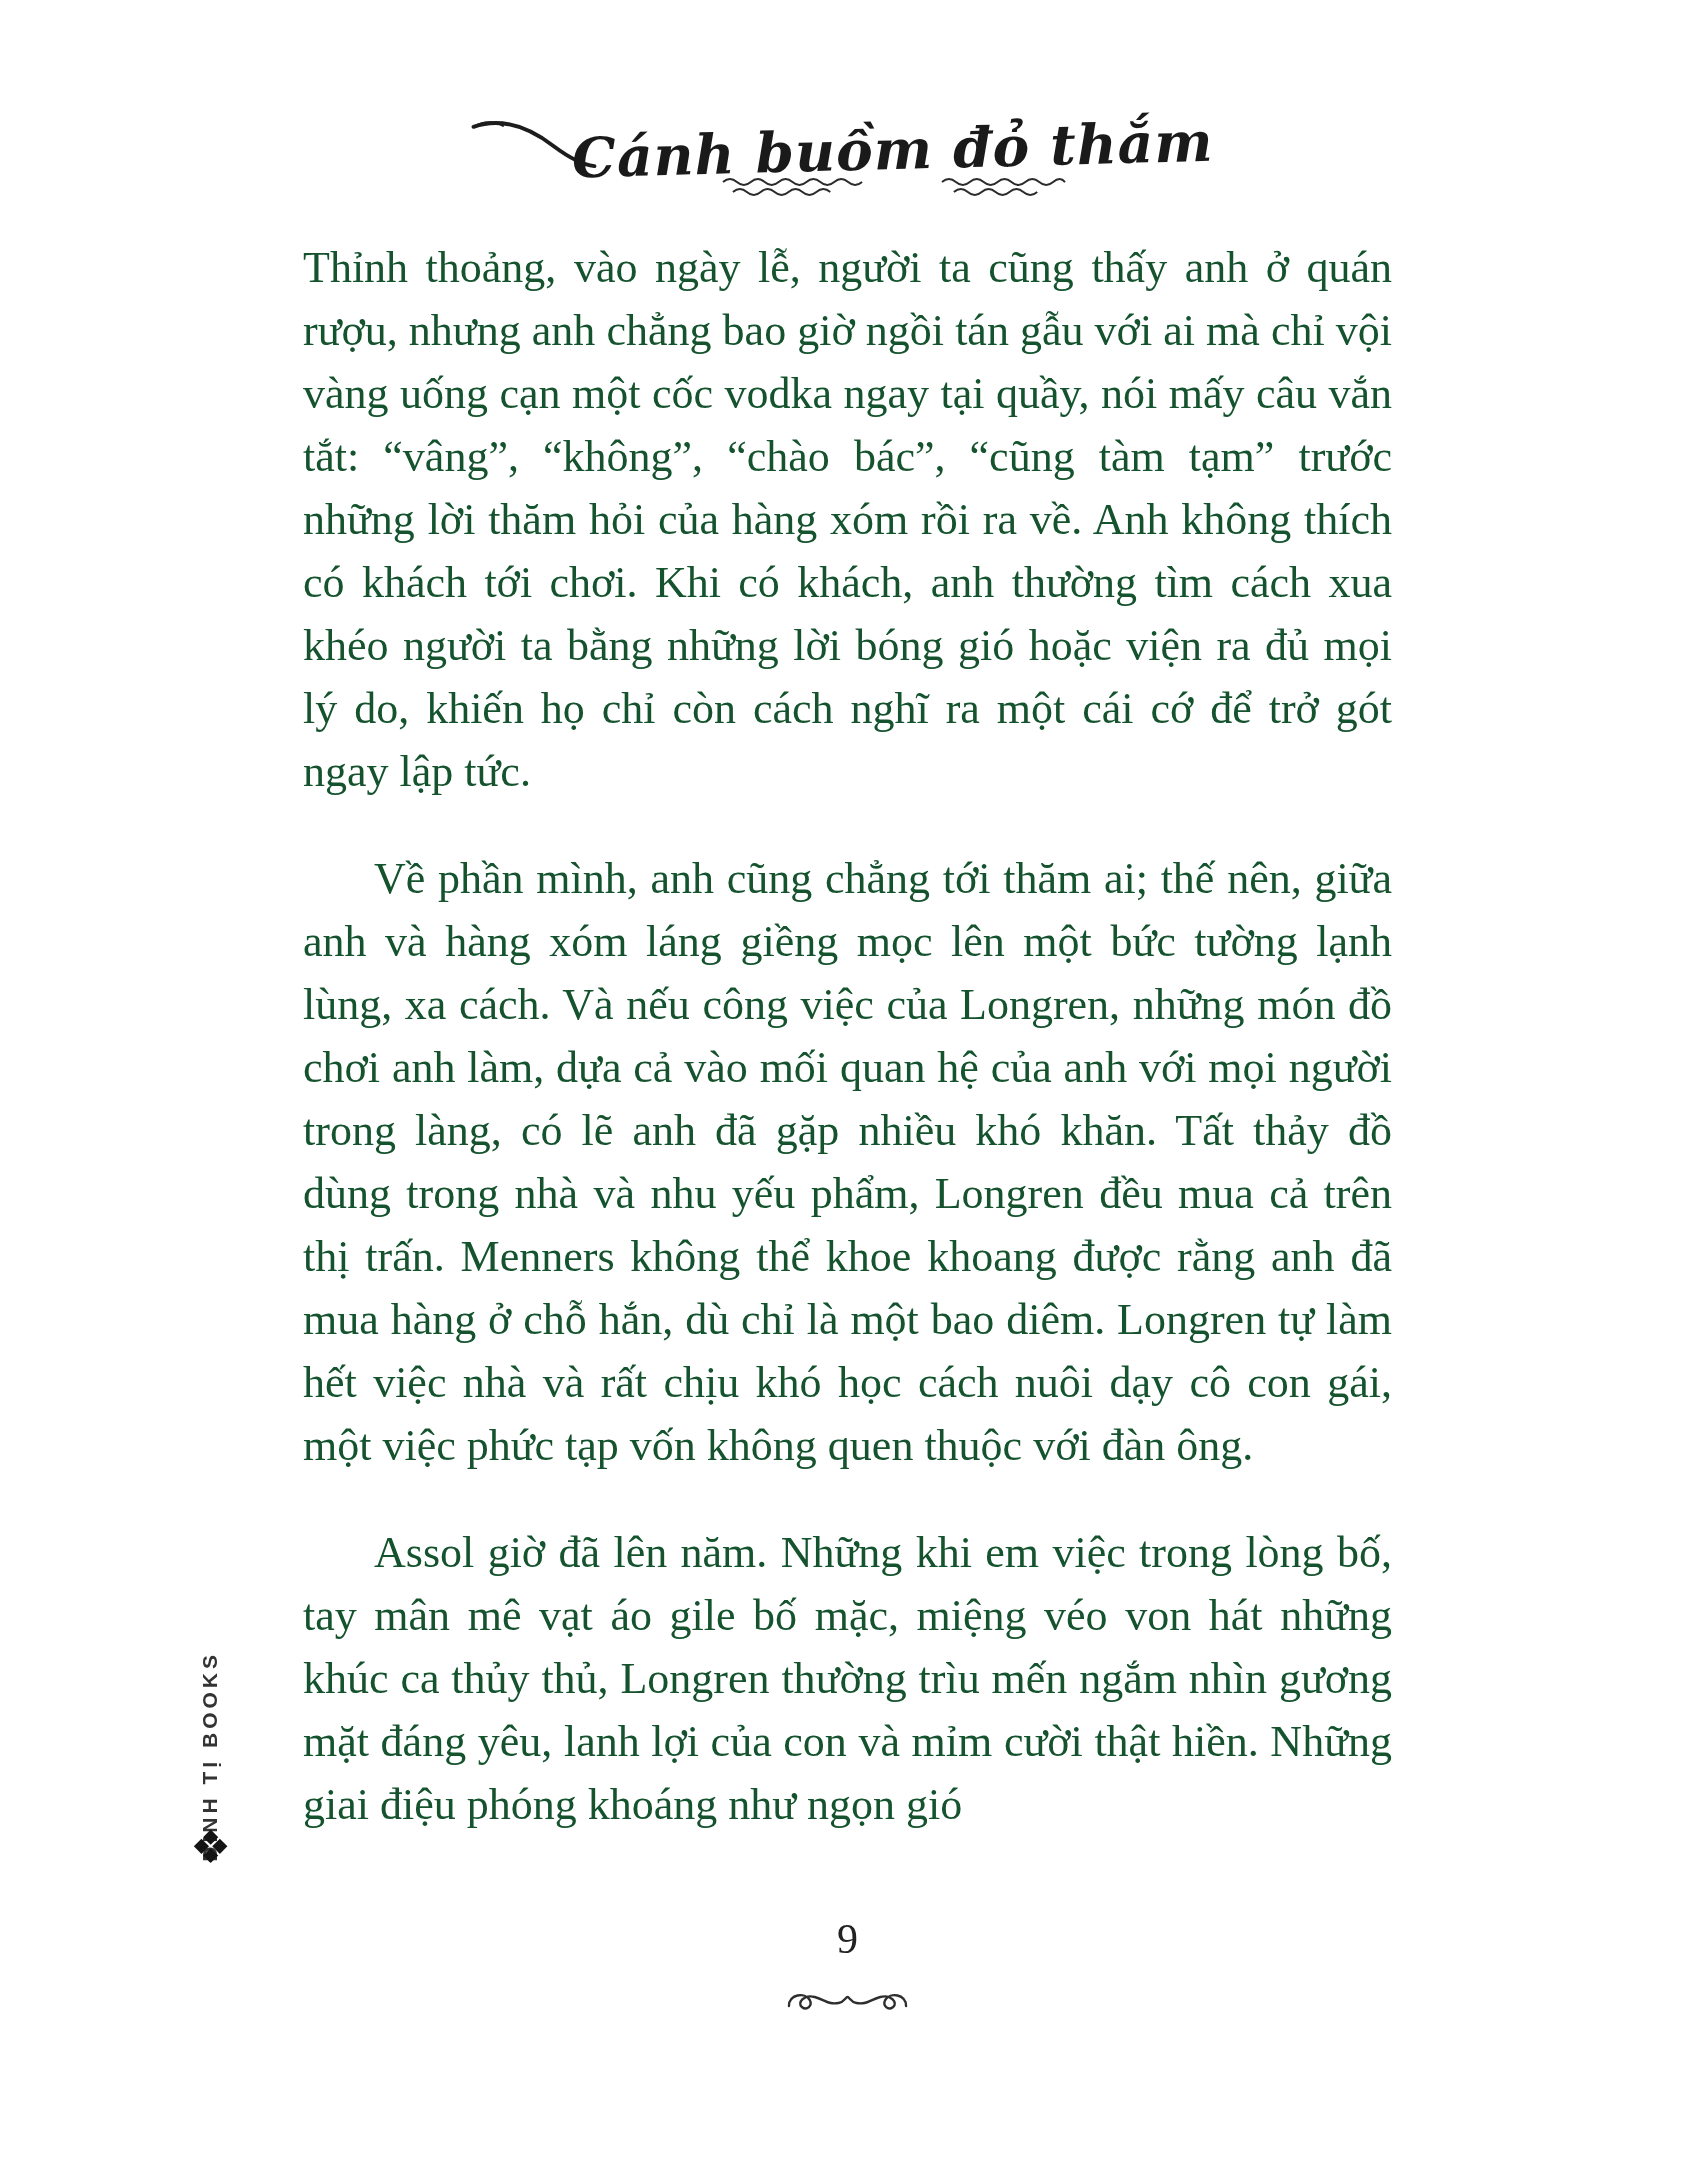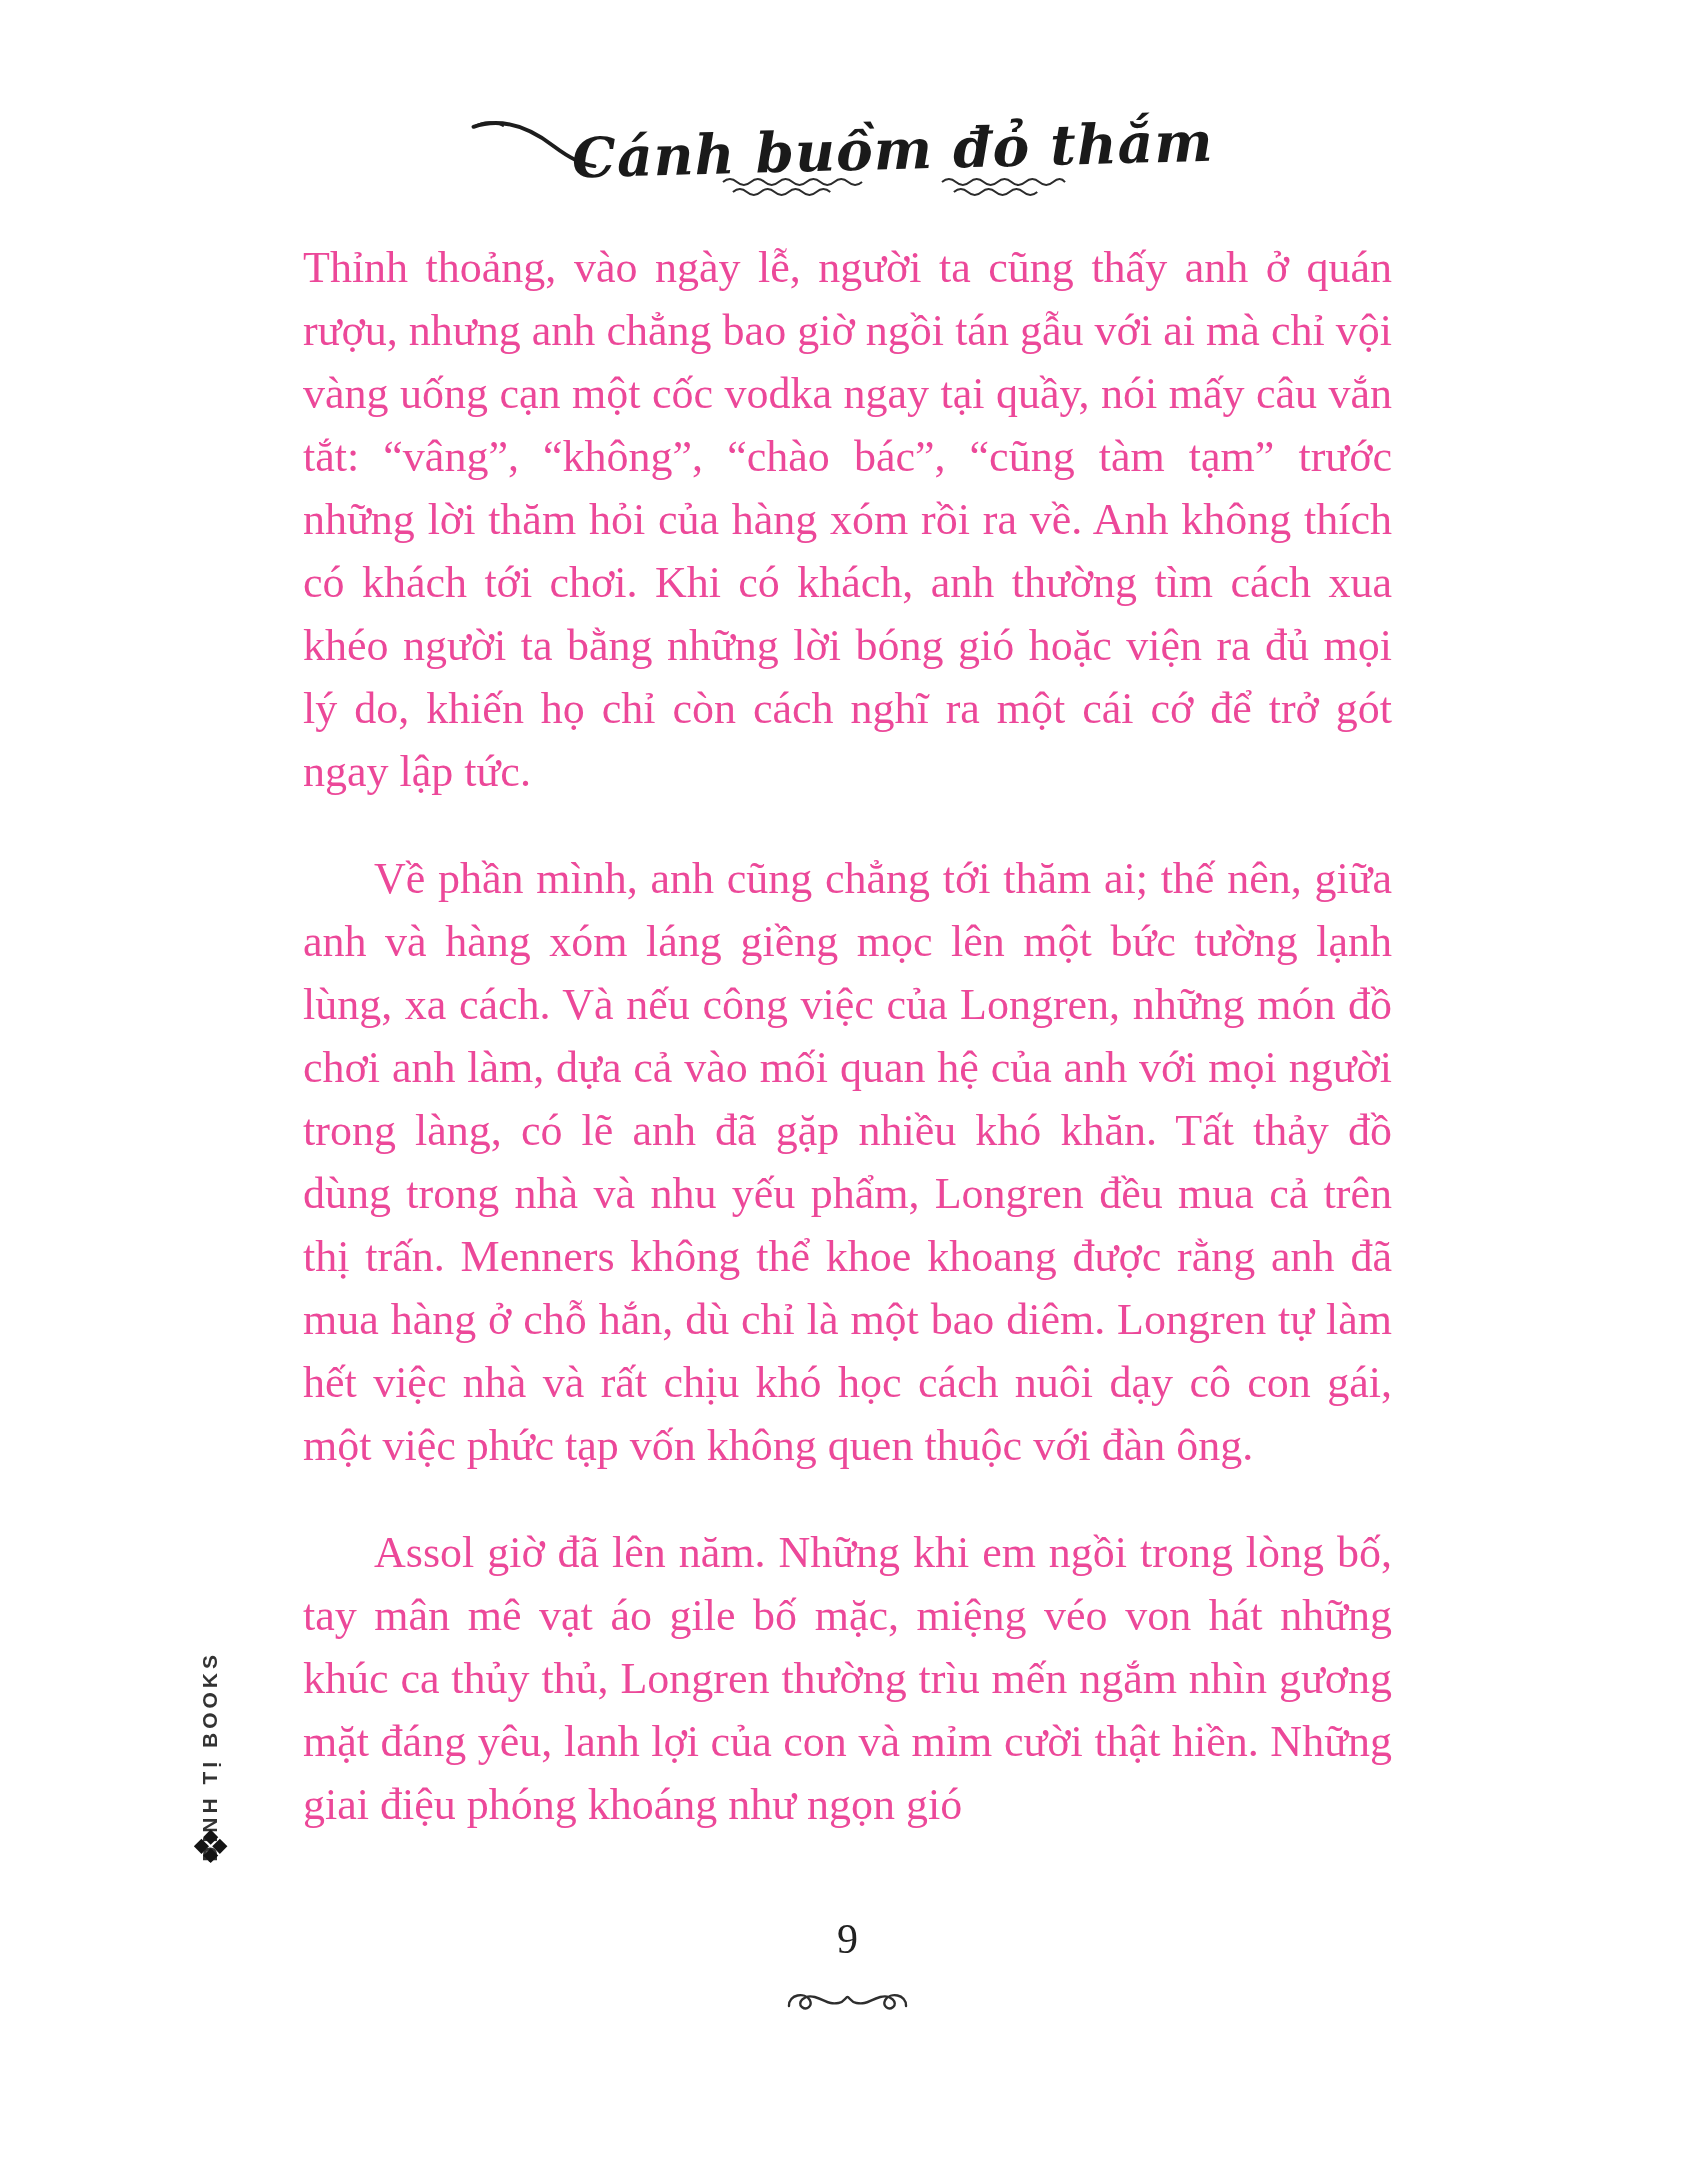--- a/index.html
+++ b/index.html
@@ -56,21 +56,21 @@
 
   
   .content {
     position: absolute;
     left: 303px;
     top: 236px;
     width: 1089px;
     font-size: 44px;
     line-height: 63px;
     text-align: justify;
-    color: #ec4899;
+    color: #14532d;
   }
   .content p {
     margin: 0;
   }
   .content p + p {
     margin-top: 44px;
   }
   .content p.indent {
     text-indent: 71px;
   }
@@ -136,21 +136,21 @@
       <svg class="wave wave-right" width="129" height="24" viewBox="0 0 130 24">
         <path d="M2 6 Q 9 0, 16 6 T 30 6 T 44 6 T 58 6 T 72 6 T 86 6 T 100 6 T 114 6 T 126 6" stroke="#2b2b2b" stroke-width="2" fill="none"></path>
         <path d="M14 16 Q 21 10, 28 16 T 42 16 T 56 16 T 70 16 T 84 16 T 98 16" stroke="#2b2b2b" stroke-width="2" fill="none"></path>
       </svg>
     </div>
   </div>
 
   <div class="content">
     <p class="para">Thỉnh thoảng, vào ngày lễ, người ta cũng thấy anh ở quán rượu, nhưng anh chẳng bao giờ ngồi tán gẫu với ai mà chỉ vội vàng uống cạn một cốc vodka ngay tại quầy, nói mấy câu vắn tắt: “vâng”, “không”, “chào bác”, “cũng tàm tạm” trước những lời thăm hỏi của hàng xóm rồi ra về. Anh không thích có khách tới chơi. Khi có khách, anh thường tìm cách xua khéo người ta bằng những lời bóng gió hoặc viện ra đủ mọi lý do, khiến họ chỉ còn cách nghĩ ra một cái cớ để trở gót ngay lập tức.</p>
     <p class="para indent">Về phần mình, anh cũng chẳng tới thăm ai; thế nên, giữa anh và hàng xóm láng giềng mọc lên một bức tường lạnh lùng, xa cách. Và nếu công việc của Longren, những món đồ chơi anh làm, dựa cả vào mối quan hệ của anh với mọi người trong làng, có lẽ anh đã gặp nhiều khó khăn. Tất thảy đồ dùng trong nhà và nhu yếu phẩm, Longren đều mua cả trên thị trấn. Menners không thể khoe khoang được rằng anh đã mua hàng ở chỗ hắn, dù chỉ là một bao diêm. Longren tự làm hết việc nhà và rất chịu khó học cách nuôi dạy cô con gái, một việc phức tạp vốn không quen thuộc với đàn ông.</p>
-    <p class="para indent">Assol giờ đã lên năm. Những khi em ngồi trong lòng bố, tay mân mê vạt áo gile bố mặc, miệng véo von hát những khúc ca thủy thủ, Longren thường trìu mến ngắm nhìn gương mặt đáng yêu, lanh lợi của con và mỉm cười thật hiền. Những giai điệu phóng khoáng như ngọn gió</p>
+    <p class="para indent">Assol giờ đã lên năm. Những khi em việc trong lòng bố, tay mân mê vạt áo gile bố mặc, miệng véo von hát những khúc ca thủy thủ, Longren thường trìu mến ngắm nhìn gương mặt đáng yêu, lanh lợi của con và mỉm cười thật hiền. Những giai điệu phóng khoáng như ngọn gió</p>
   </div>
 
   <div class="publisher">ĐINH TỊ BOOKS</div>
   <div class="logo">❖</div>
 
   <div class="page-number">9</div>
   <div class="flourish">
     <svg width="129" height="36" viewBox="0 0 130 36">
       <path d="M6 24 C 6 12, 22 10, 27 18 C 30 24, 24 29, 19 25 C 14 21, 21 12, 32 15 C 43 18, 46 23, 56 21 C 62 20, 63 15, 65 15 C 67 15, 68 20, 74 21 C 84 23, 87 18, 98 15 C 109 12, 116 21, 111 25 C 106 29, 100 24, 103 18 C 108 10, 124 12, 124 24" fill="none" stroke="#2e2e2e" stroke-width="2.4" stroke-linecap="round"></path>
     </svg>

